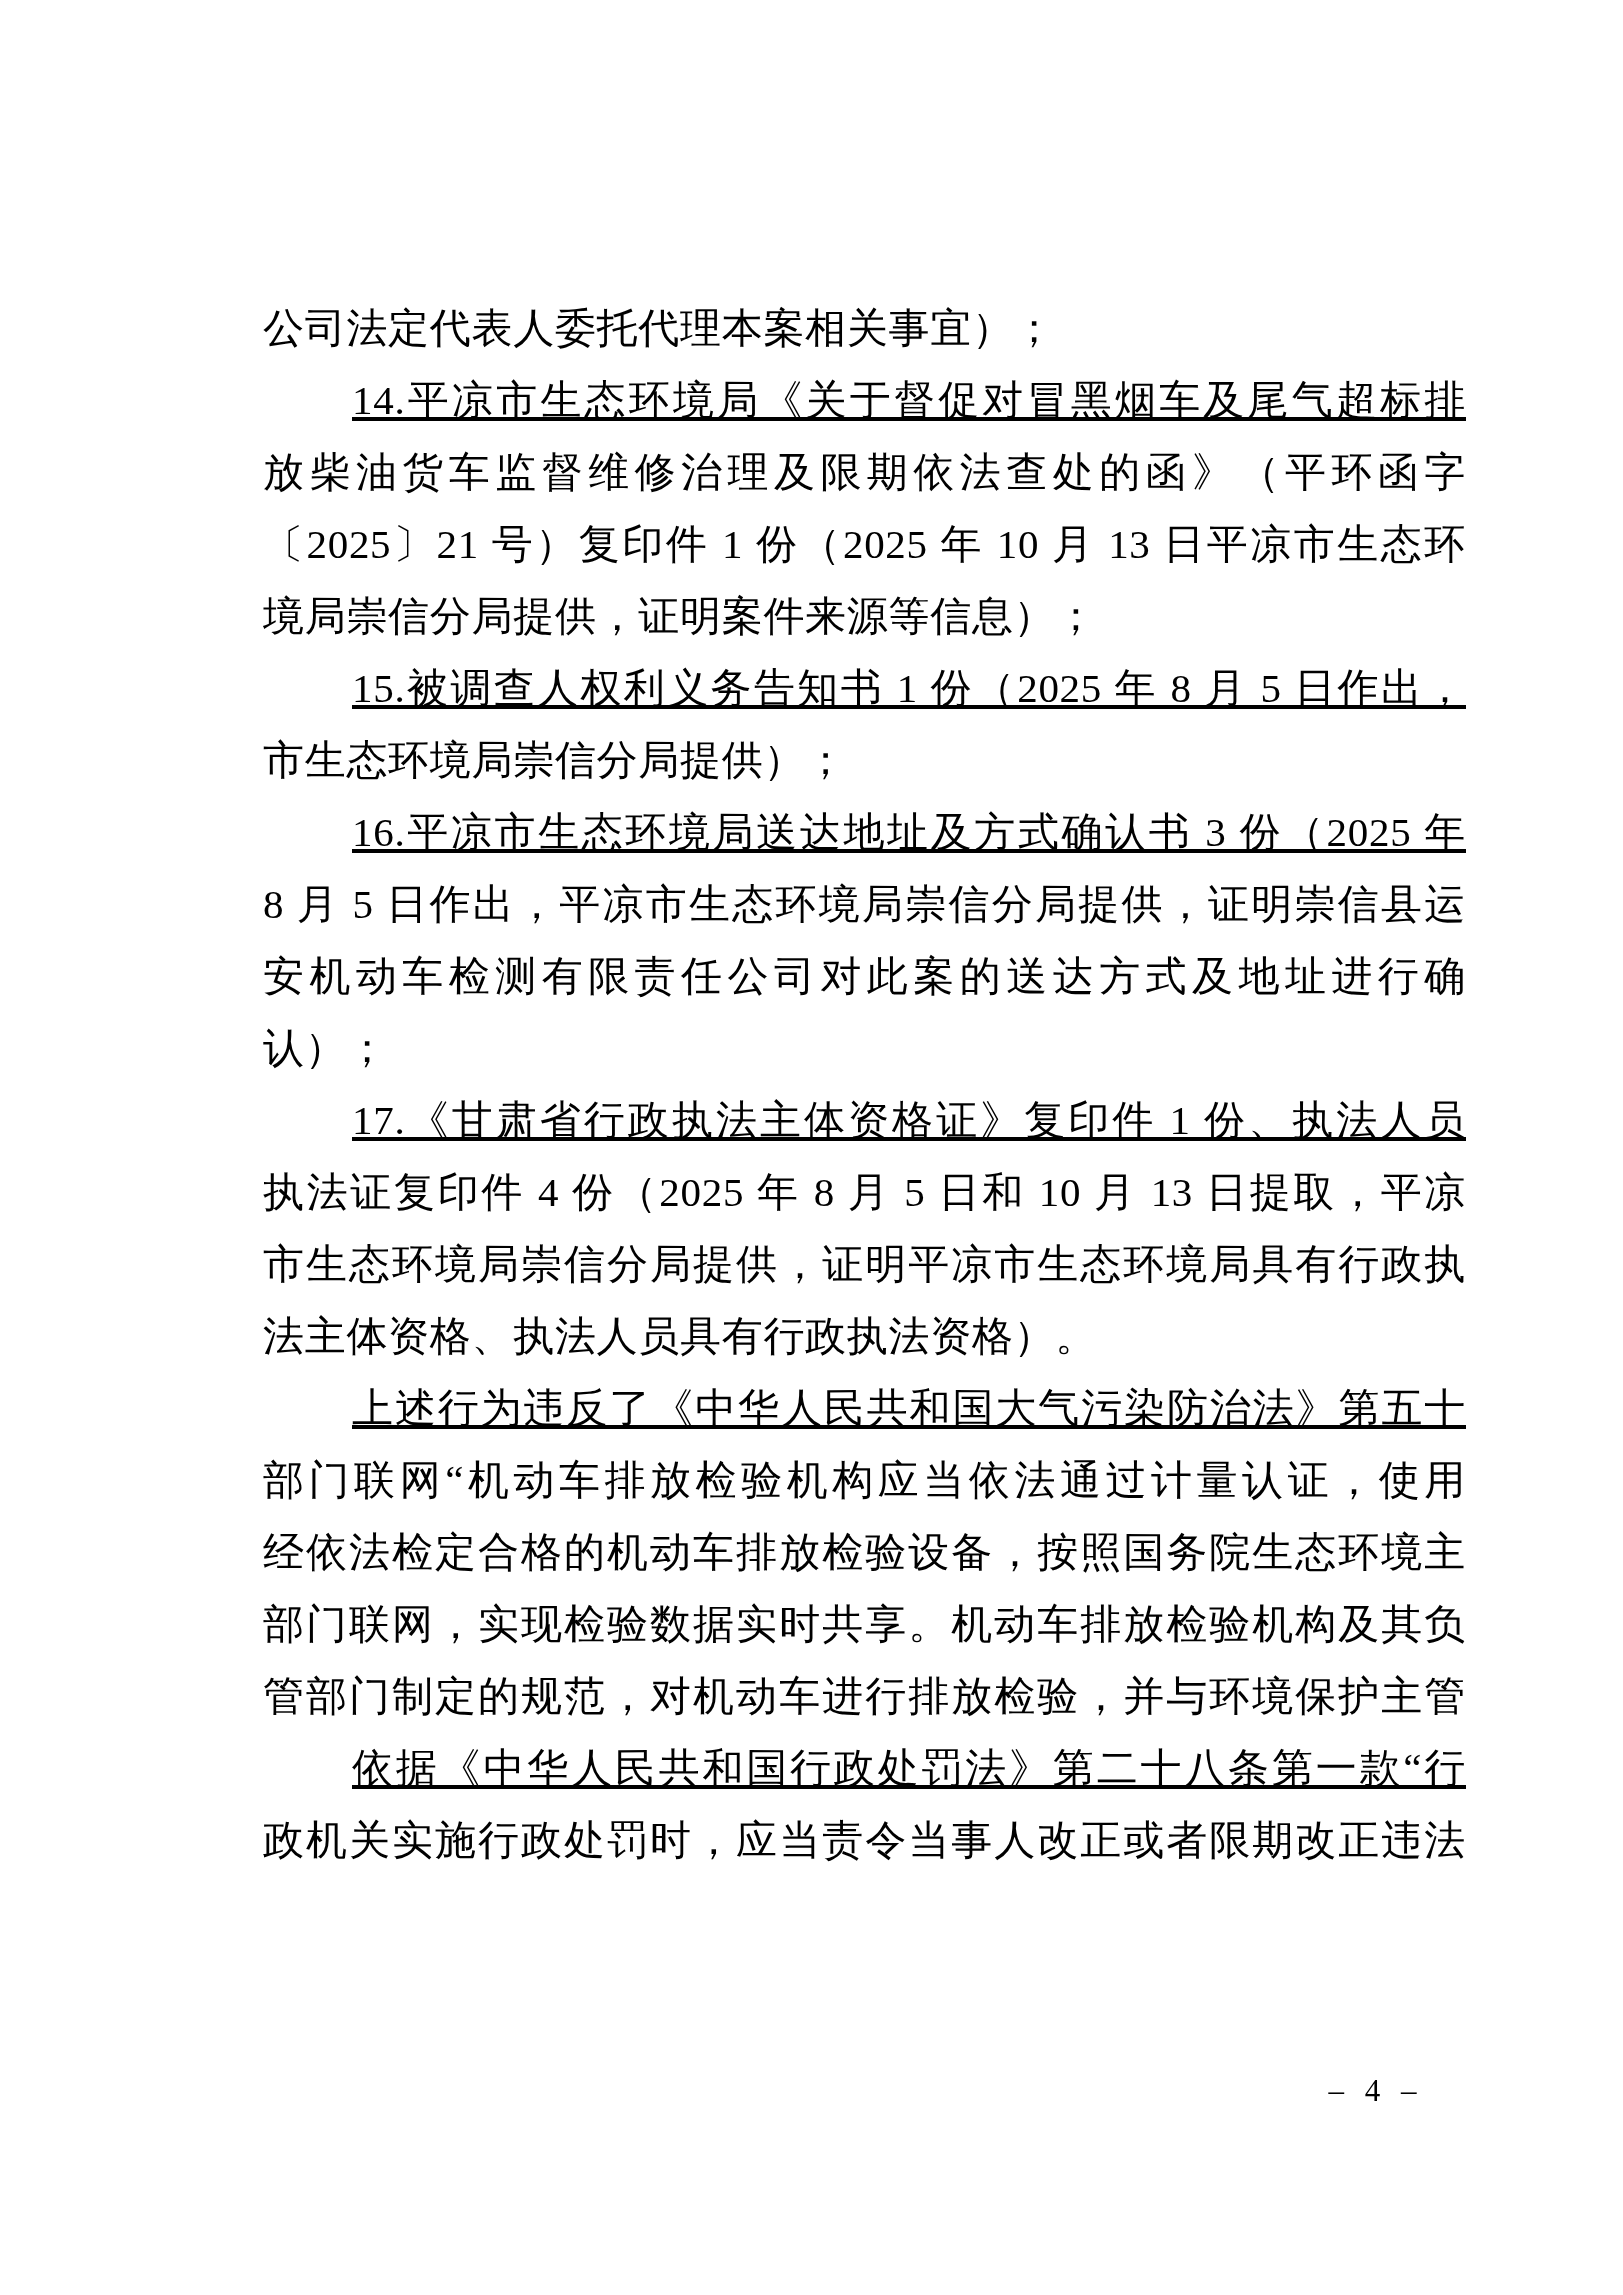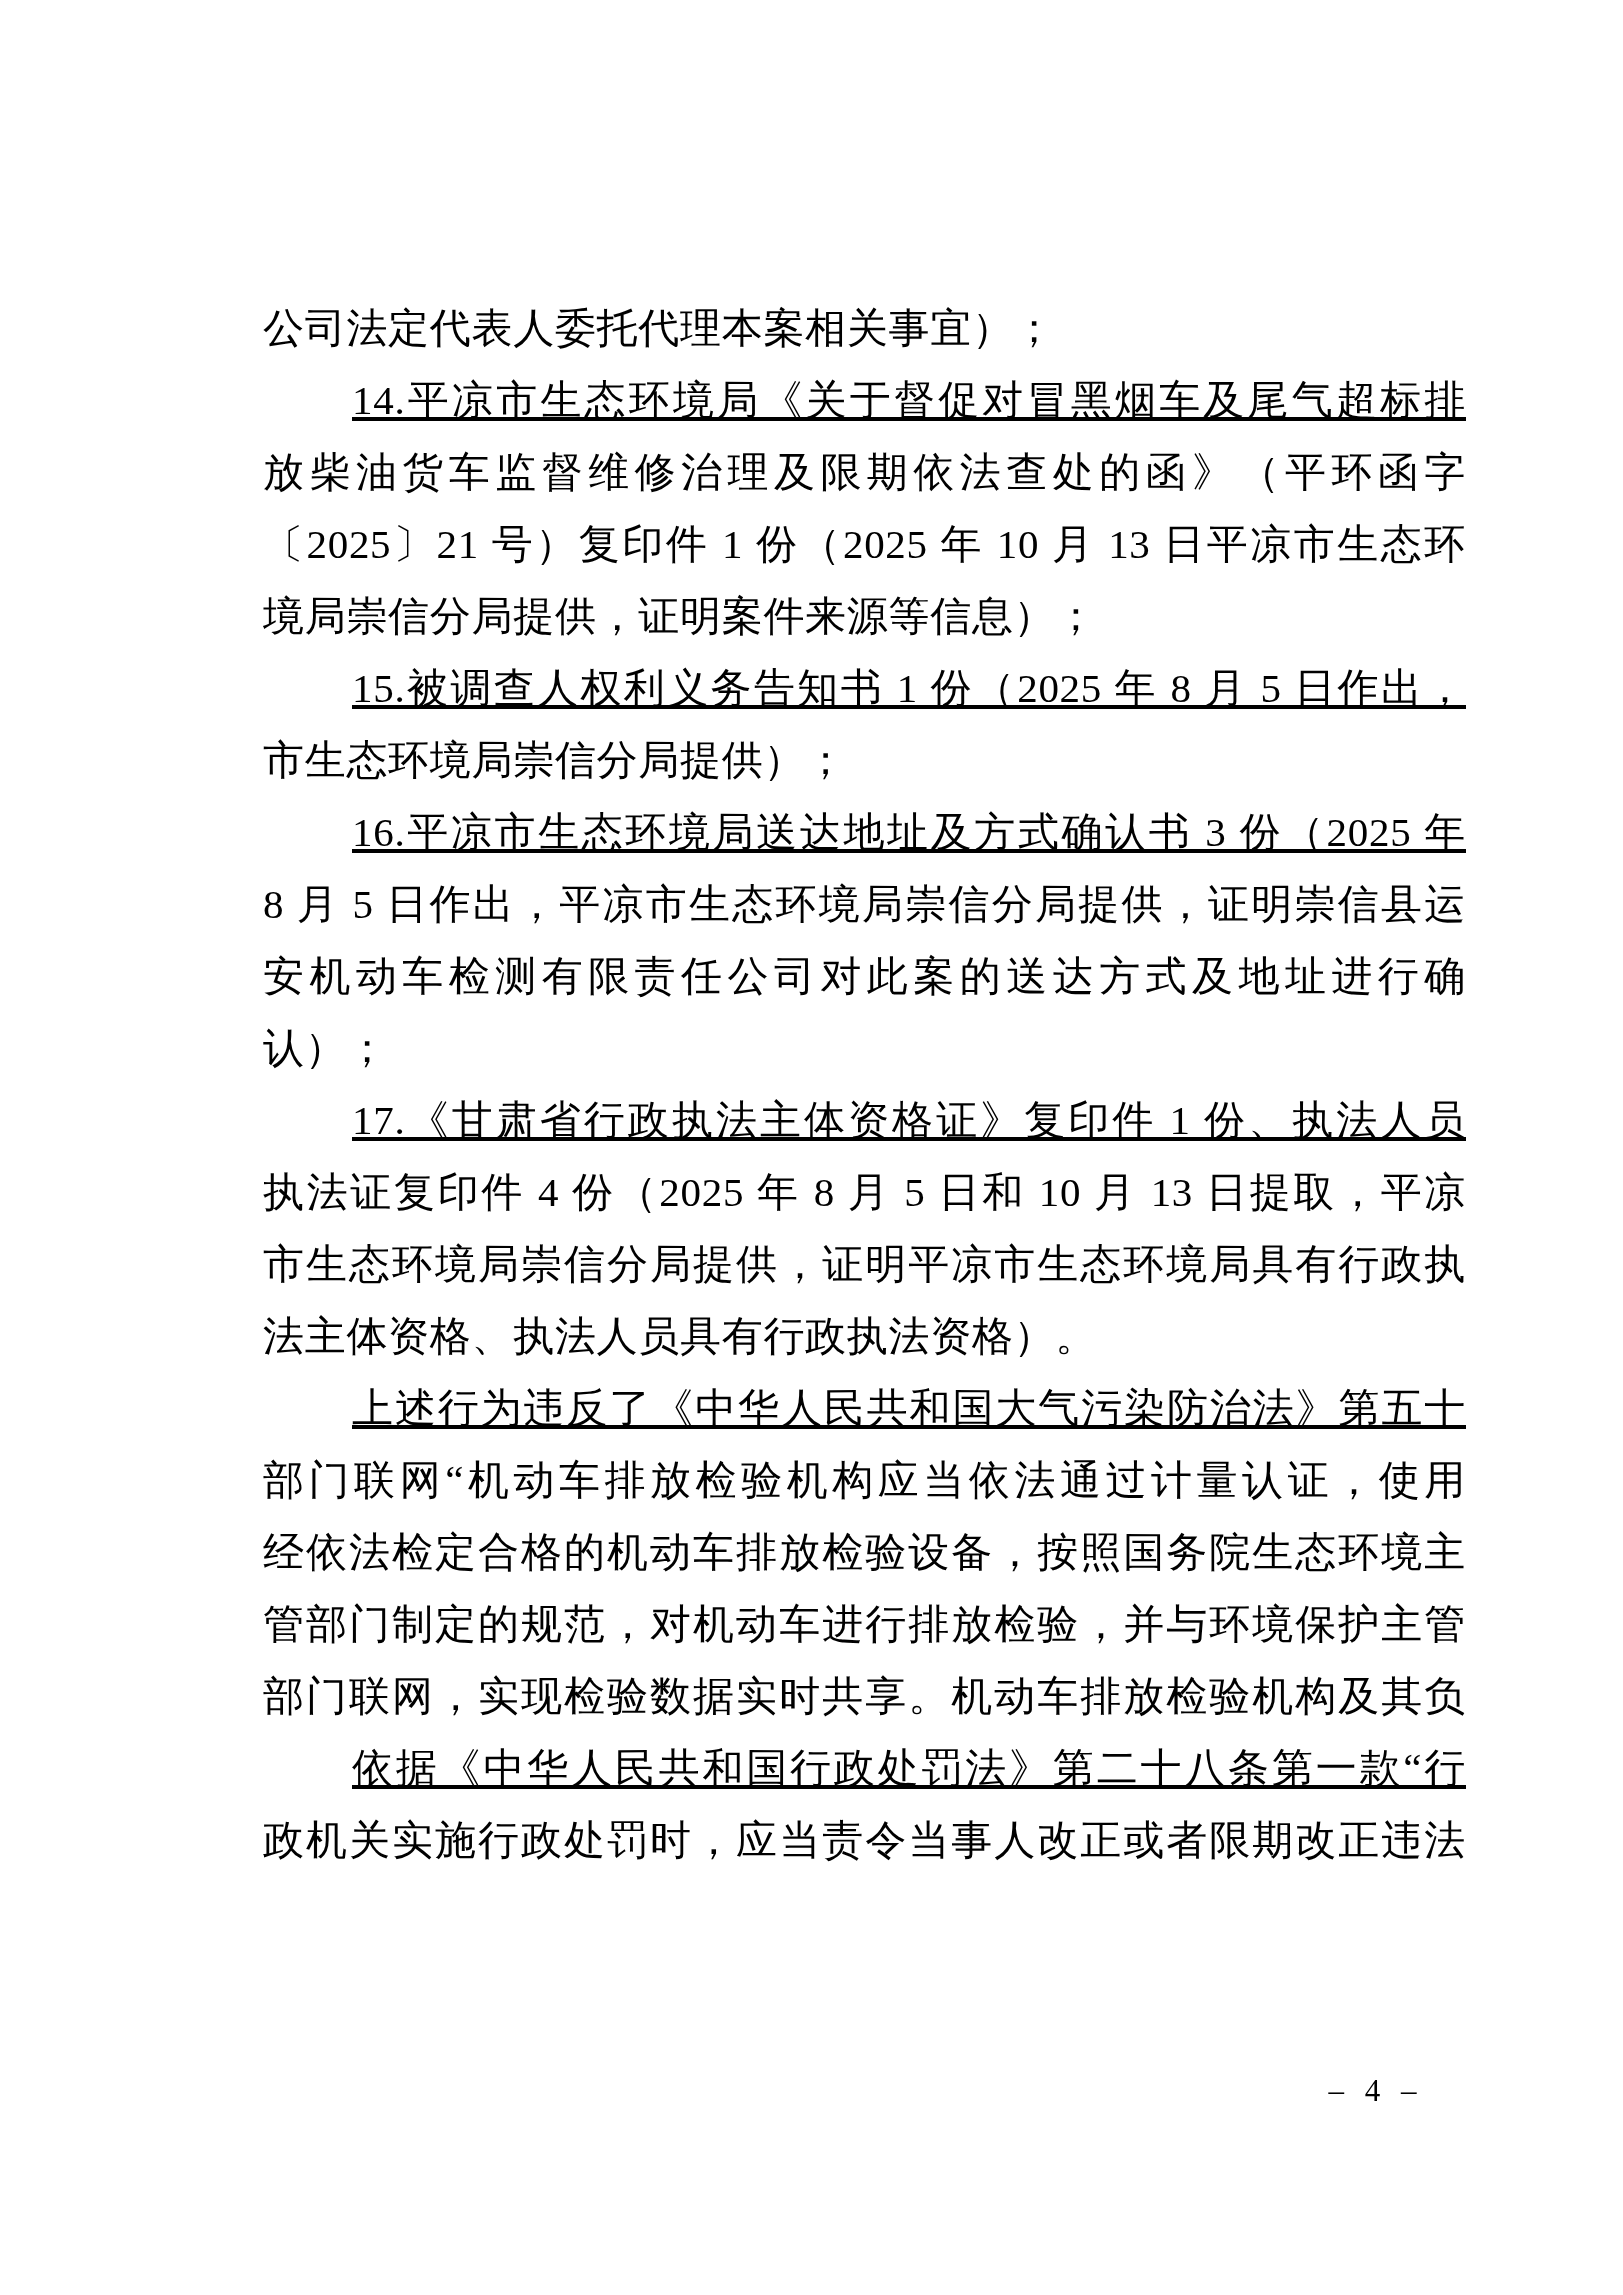--- a/index.html
+++ b/index.html
@@ -65,20 +65,20 @@
       <div class="line fill">8 月 5 日作出，平凉市生态环境局崇信分局提供，证明崇信县运</div>
       <div class="line fill">安机动车检测有限责任公司对此案的送达方式及地址进行确</div>
       <div class="line">认）；</div>
       <div class="line indent fill">17.《甘肃省行政执法主体资格证》复印件 1 份、执法人员</div>
       <div class="line fill">执法证复印件 4 份（2025 年 8 月 5 日和 10 月 13 日提取，平凉</div>
       <div class="line fill">市生态环境局崇信分局提供，证明平凉市生态环境局具有行政执</div>
       <div class="line">法主体资格、执法人员具有行政执法资格）。</div>
       <div class="line indent fill">上述行为违反了《中华人民共和国大气污染防治法》第五十</div>
       <div class="line fill">部门联网“机动车排放检验机构应当依法通过计量认证，使用</div>
       <div class="line fill">经依法检定合格的机动车排放检验设备，按照国务院生态环境主</div>
+      <div class="line fill">部门联网，实现检验数据实时共享。机动车排放检验机构及其负</div>
       <div class="line fill">管部门制定的规范，对机动车进行排放检验，并与环境保护主管</div>
-      <div class="line fill">部门联网，实现检验数据实时共享。机动车排放检验机构及其负</div>
       <div class="line indent fill">依据《中华人民共和国行政处罚法》第二十八条第一款“行</div>
       <div class="line fill">政机关实施行政处罚时，应当责令当事人改正或者限期改正违法</div>
     </div>
   <div class="page-number">– 4 –</div>
 </div>
 
 
 </body></html>

